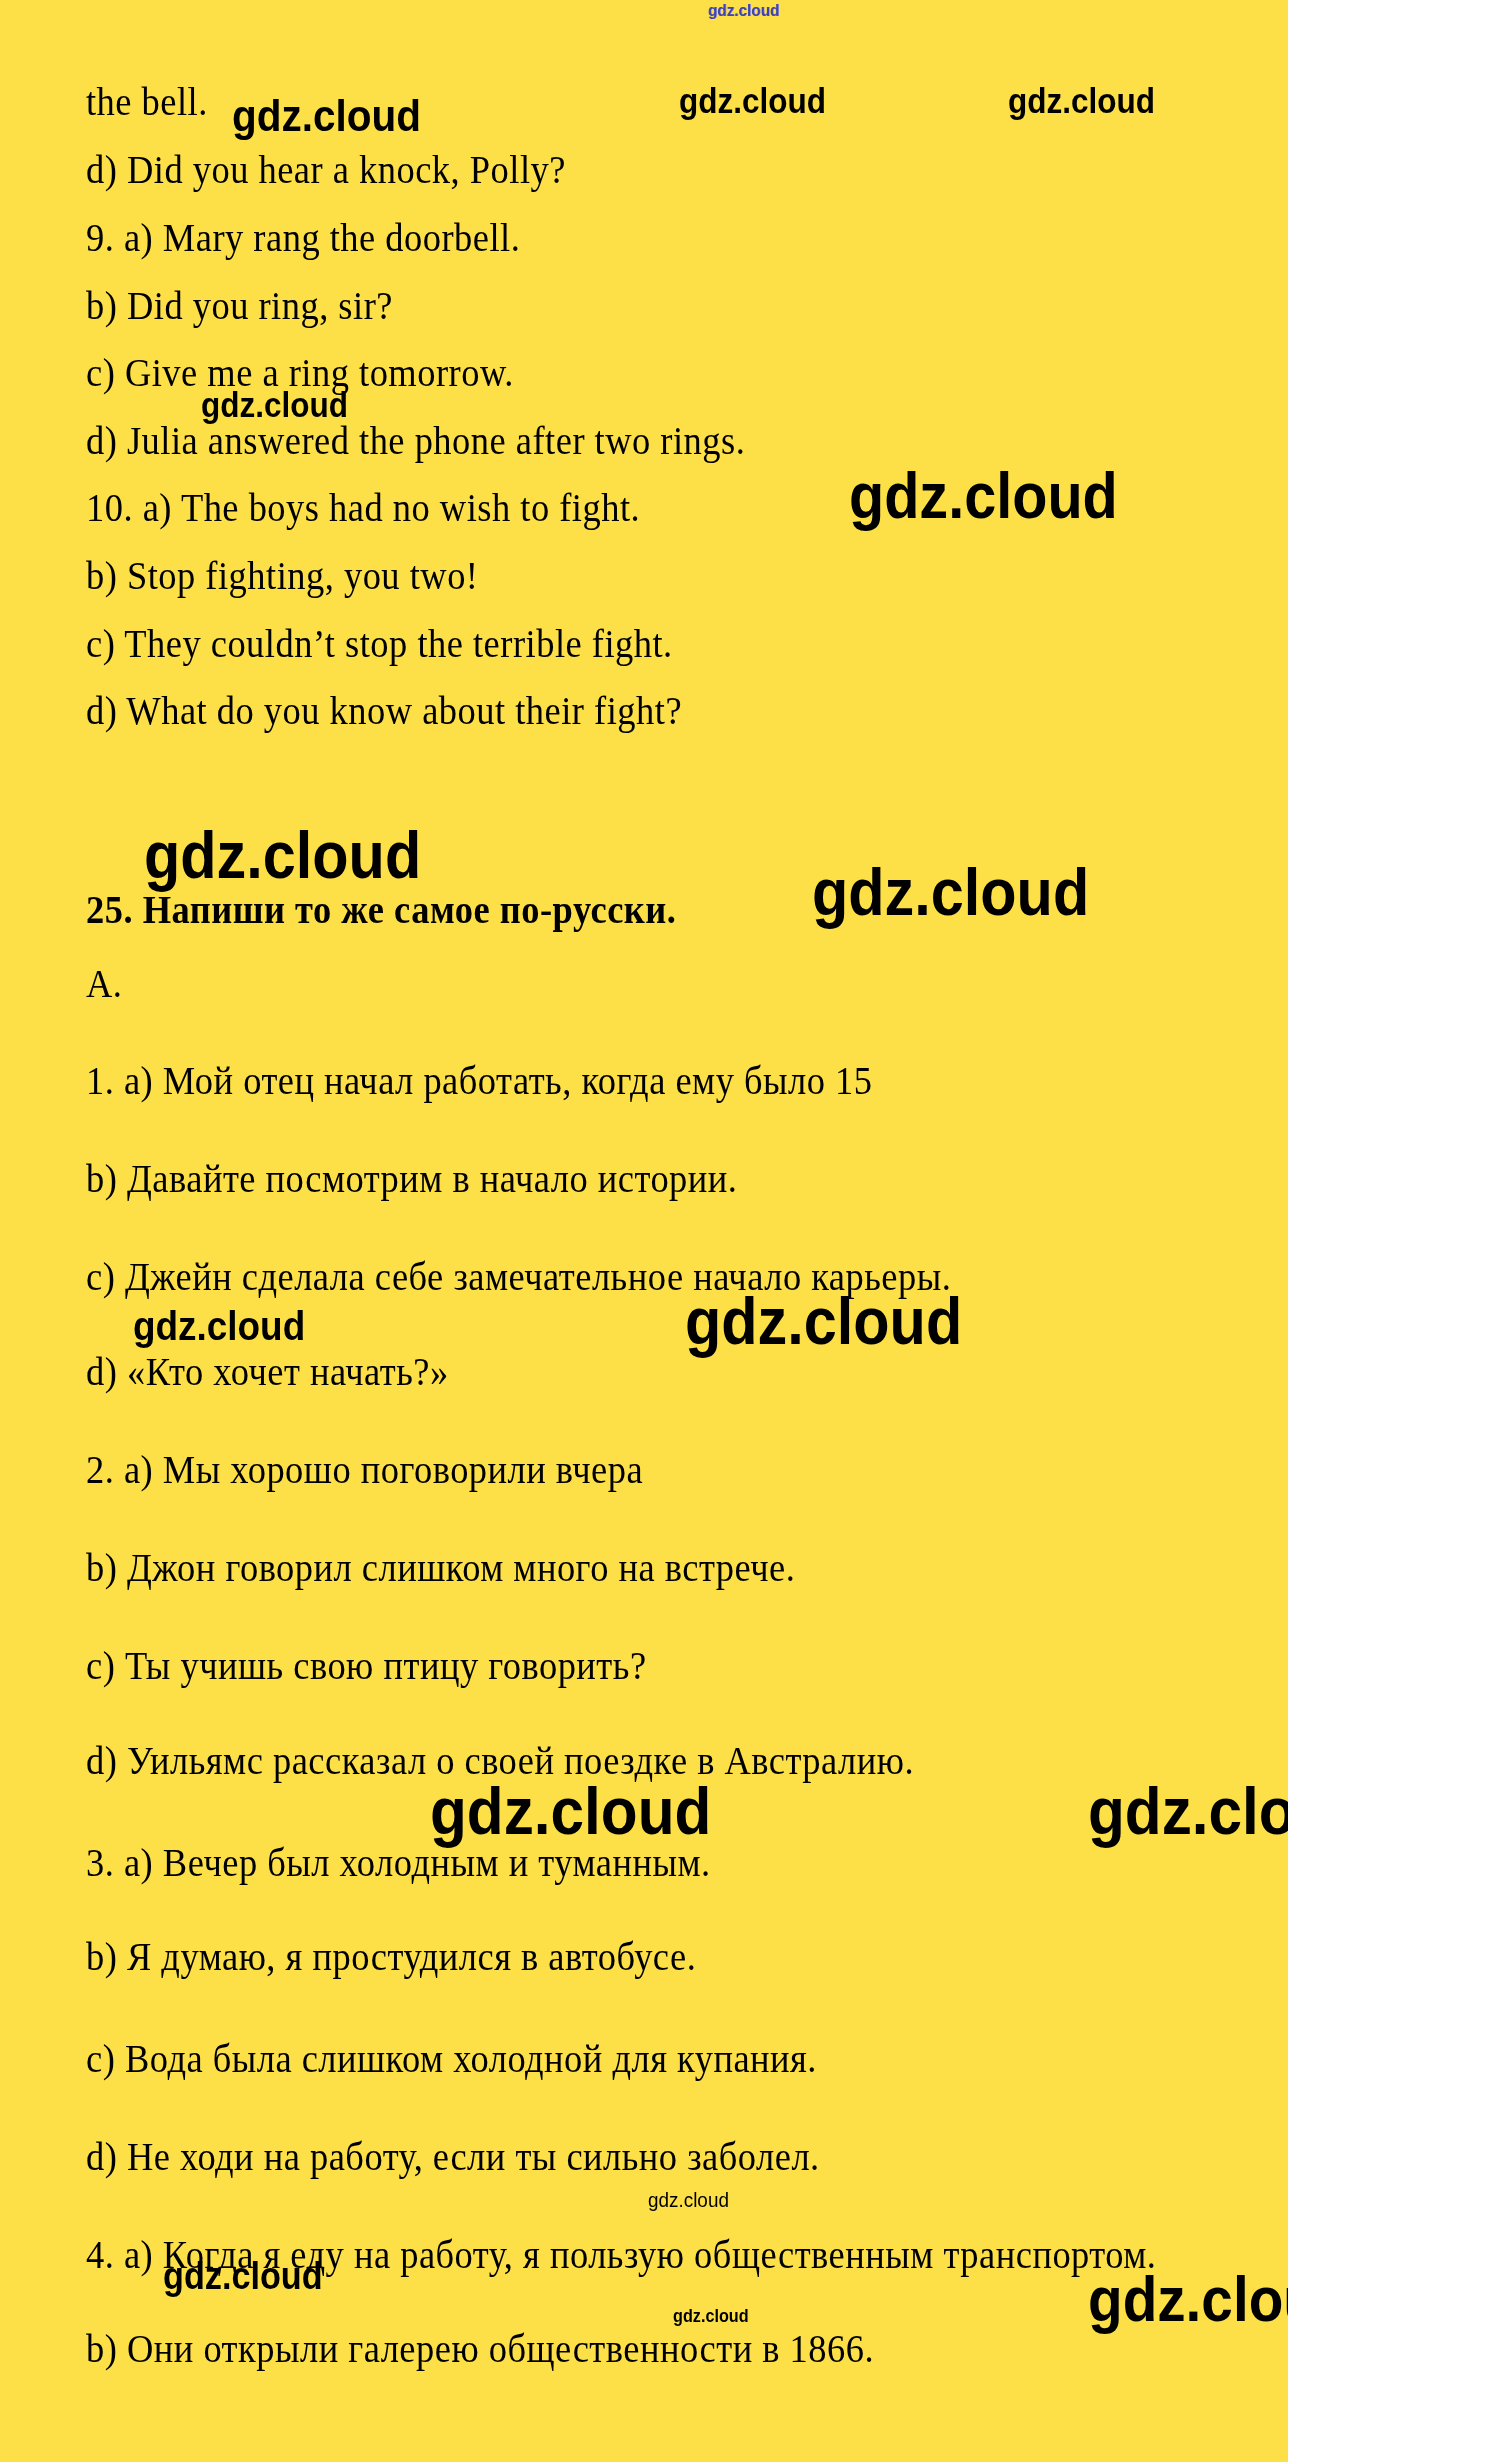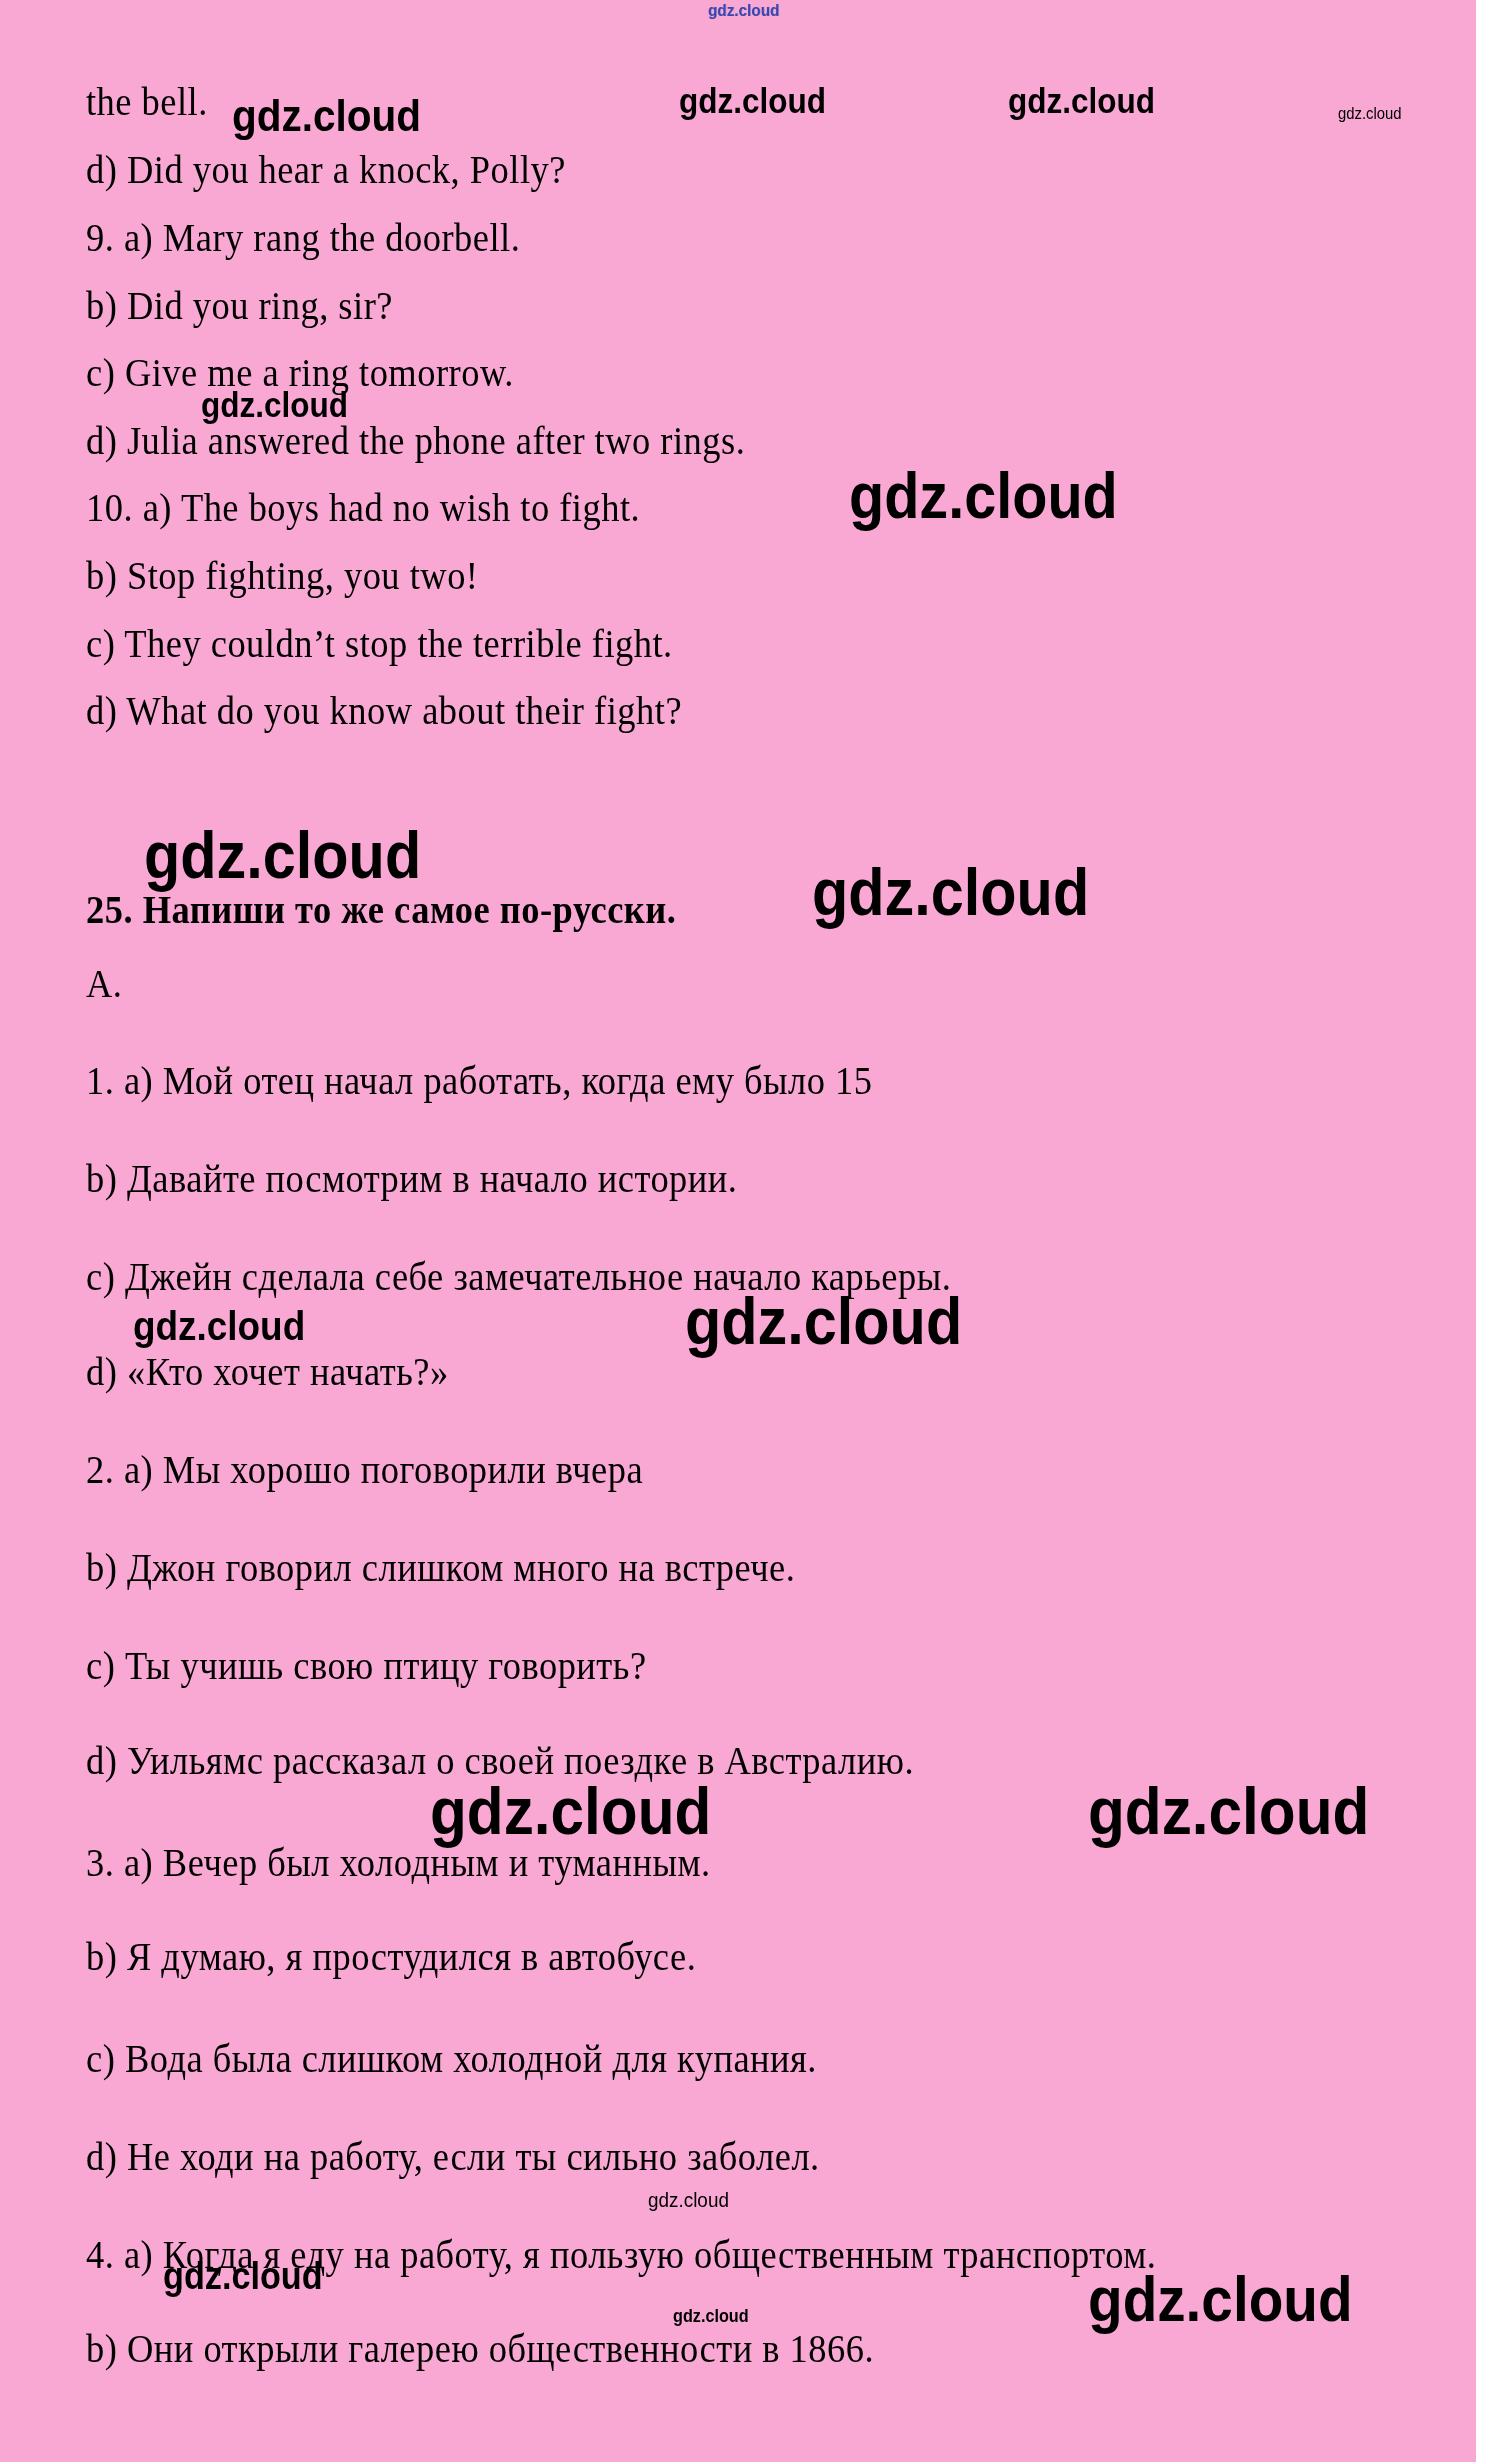--- a/index.html
+++ b/index.html
@@ -1,20 +1,20 @@
 <!DOCTYPE html>
 <html style="font-size:12.5px"><head>
 <meta charset="utf-8">
 <style>
   html,body{margin:0;padding:0;background:#ffffff;}
   .page{
     position:relative;
-    width:1476px;
+    width:1288px;
     height:2462px;
-    background:#f9a8d4;
+    background:#fde047;
     overflow:hidden;
     font-family:"Liberation Serif", serif;
     color:#000000;
   }
   .line{
     position:absolute;
     left:86px;
     white-space:nowrap;
     font-size:38px;
     letter-spacing:0.5px;

